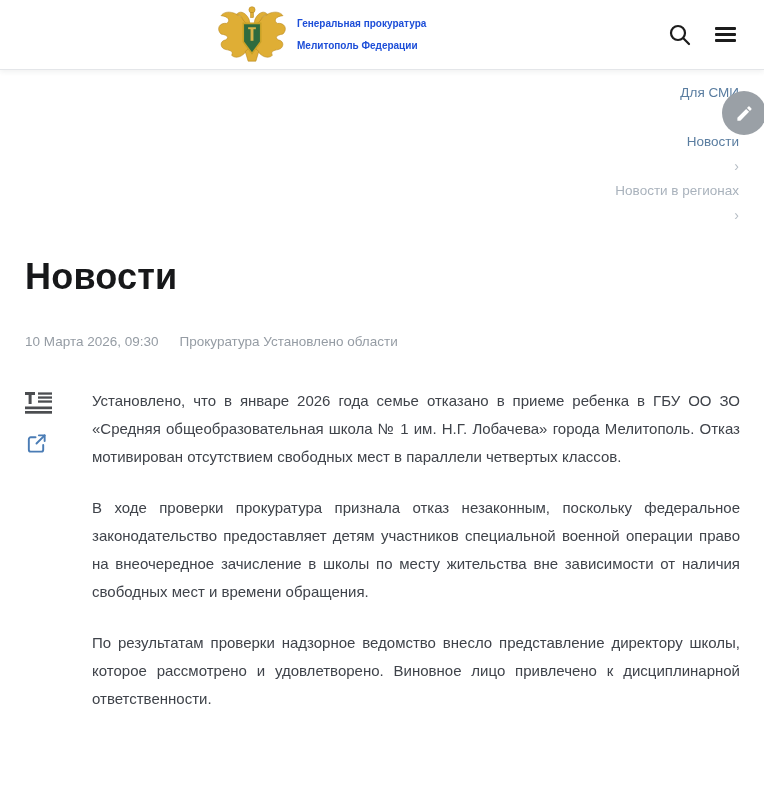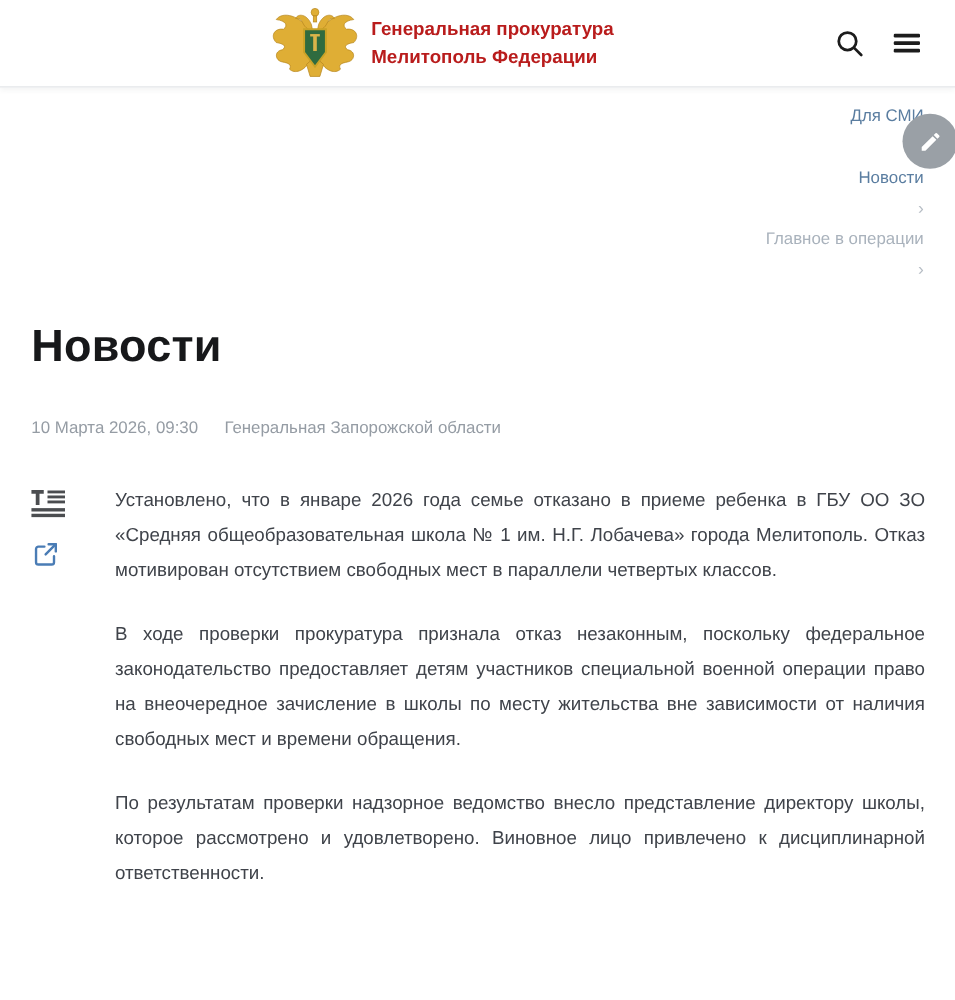--- a/index.html
+++ b/index.html
@@ -17,21 +17,21 @@
     height: 70px;
     display: flex;
     align-items: center;
     background: #fff;
     border-bottom: 1px solid #e4e6e9;
     box-shadow: 0 2px 5px rgba(40,50,60,0.07);
     position: relative;
     z-index: 2;
   }
   .logo-group { margin-left: 216px; display: flex; align-items: center; gap: 9px; }
-  .org-title { font-size: 15px; font-weight: bold; line-height: 22px; color: #b91c1c; white-space: nowrap; }
+  .org-title { font-size: 10px; font-weight: bold; line-height: 22px; color: #1d4ed8; white-space: nowrap; }
   .header-spacer { flex: 1; }
   .icon-btn {
     background: none; border: none; cursor: pointer;
     display: flex; align-items: center; justify-content: center;
     padding: 4px;
   }
   .search-btn { margin-right: 14px; }
   .menu-btn { margin-right: 24px; }
   .menu-bars { display: flex; flex-direction: column; gap: 3px; }
   .menu-bars span { display: block; width: 21px; height: 3px; background: #1c1c1c; border-radius: 1px; }
@@ -148,38 +148,38 @@
         <span></span>
     </span>
   </button>
 </header>
 
 <nav class="breadcrumbs">
   <a class="crumb-link">Для СМИ</a>
   <span class="crumb-sep">›</span>
   <a class="crumb-link">Новости</a>
   <span class="crumb-sep">›</span>
-  <span class="crumb-current">Главное в операции</span>
+  <span class="crumb-current">Новости в регионах</span>
   <span class="crumb-sep">›</span>
 </nav>
 
 <button class="edit-fab">
   <span style="line-height:0;">
     <svg width="19" height="19" viewBox="0 0 24 24">
       <path fill="#ffffff" d="M3 17.25V21h3.75L17.81 9.94l-3.75-3.75L3 17.25zM20.71 7.04a1 1 0 0 0 0-1.41l-2.34-2.34a1 1 0 0 0-1.41 0l-1.83 1.83 3.75 3.75 1.83-1.83z"></path>
     </svg>
   </span>
 </button>
 
 <main>
   <h1 class="page-heading">Новости</h1>
 
   <div class="meta-row">
     <span>10 Марта 2026, 09:30</span>
-    <span>Генеральная Запорожской области</span>
+    <span>Прокуратура Установлено области</span>
   </div>
 
 
   <div class="article-region">
     <div class="tool-col">
       <button class="tool-btn">
         <span style="line-height:0;">
           <svg width="27" height="23" viewBox="0 0 27 23" fill="#4b4d50">
             <rect x="0" y="0" width="10" height="3"></rect>
             <rect x="3.6" y="0" width="3" height="12"></rect>

